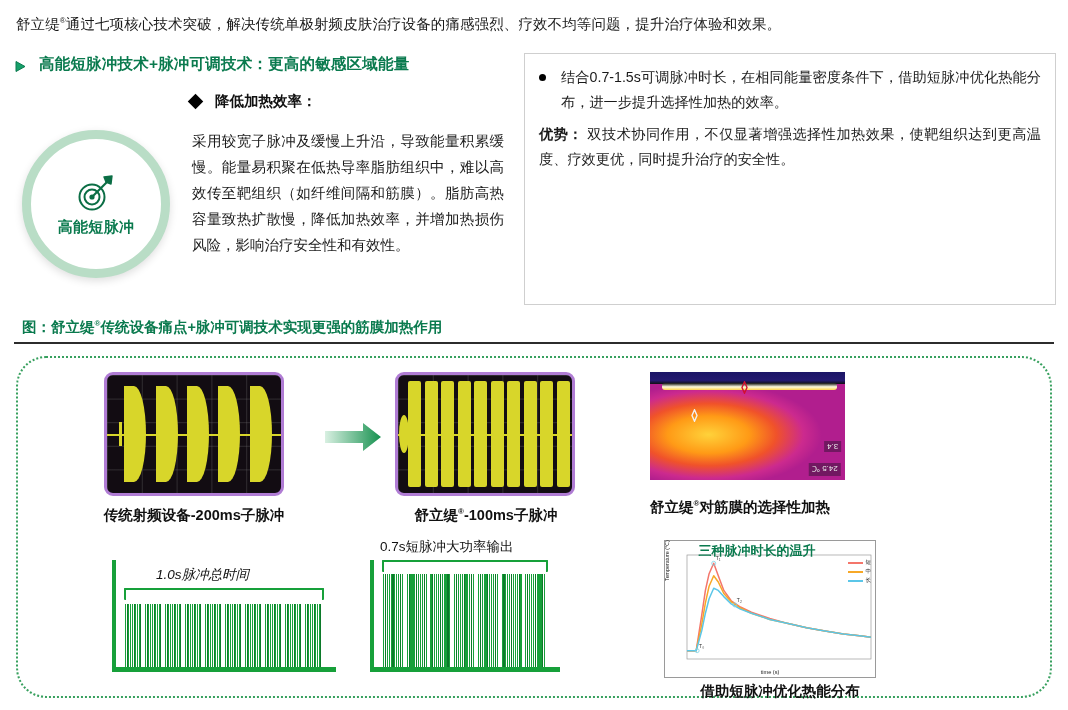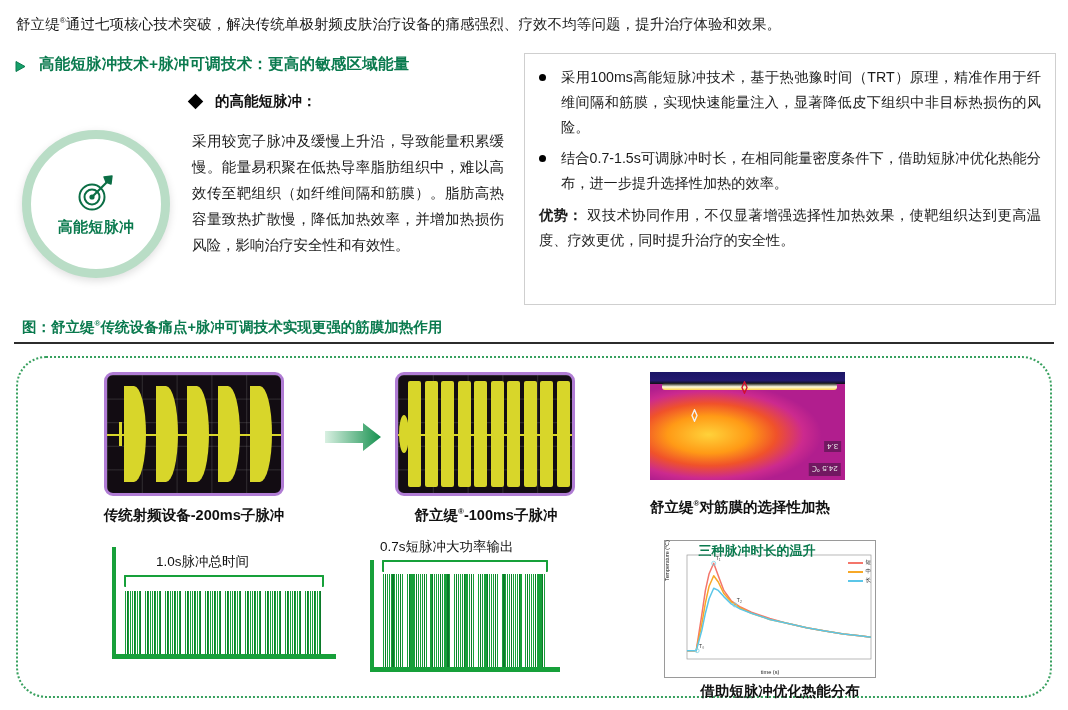--- a/index.html
+++ b/index.html
@@ -222,21 +222,21 @@
           <path d="M2 1.5 L11 6.5 L2 11.5 Z" fill="#17a06a" stroke="#0a7a4e" stroke-width="1"></path>
         </svg>
     </span>
     <span class="sec-head-text">高能短脉冲技术+脉冲可调技术：更高的敏感区域能量</span>
   </div>
 
   <div class="left-col">
 
     <div class="diamond-row">
       <span class="diamond"></span>
-      <span class="diamond-label">的高能短脉冲：</span>
+      <span class="diamond-label">降低加热效率：</span>
     </div>
 
     <div class="badge-circle">
       <span class="badge-icon">
         <svg viewBox="0 0 46 42" width="46" height="42">
           <g fill="none" stroke="#0b6e45" stroke-width="2">
             <circle cx="19" cy="25" r="12.5"></circle>
             <circle cx="19" cy="25" r="7.5"></circle>
             <circle cx="19" cy="25" r="2.6" fill="#0b6e45" stroke="none"></circle>
             <path d="M19 25 L38 6" stroke-width="2.2"></path>
@@ -245,26 +245,20 @@
         </svg>
       </span>
       <span class="badge-label">高能短脉冲</span>
     </div>
 
     <div class="left-para">采用较宽子脉冲及缓慢上升沿，导致能量积累缓慢。能量易积聚在低热导率脂肪组织中，难以高效传至靶组织（如纤维间隔和筋膜）。脂肪高热容量致热扩散慢，降低加热效率，并增加热损伤风险，影响治疗安全性和有效性。</div>
   </div>
 
   <div class="right-panel">
     <div class="rp-list">
-      <div class="rp-li">
-        <span class="rp-dot">
-            <i></i>
-          </span>
-        <span class="rp-li-text">采用100ms高能短脉冲技术，基于热弛豫时间（TRT）原理，精准作用于纤维间隔和筋膜，实现快速能量注入，显著降低皮下组织中非目标热损伤的风险。</span>
-      </div>
       <div class="rp-li">
         <span class="rp-dot">
             <i></i>
           </span>
         <span class="rp-li-text">结合0.7-1.5s可调脉冲时长，在相同能量密度条件下，借助短脉冲优化热能分布，进一步提升选择性加热的效率。</span>
       </div>
     </div>
     <div class="rp-adv">
       <b>优势：</b><span> 双技术协同作用，不仅显著增强选择性加热效果，使靶组织达到更高温度、疗效更优，同时提升治疗的安全性。</span>
     </div>
@@ -317,21 +311,21 @@
           <div class="pulse" style="left: 125.676px; top: 6.49px; width: 12.8645px; height: 105.02px; border-radius: 2px;"></div>
           <div class="pulse" style="left: 142.169px; top: 6.49px; width: 12.8645px; height: 105.02px; border-radius: 2px;"></div>
           <div class="pulse" style="left: 158.662px; top: 6.49px; width: 12.8645px; height: 105.02px; border-radius: 2px;"></div>
         </div>
       <div class="midline"></div>
     </div>
     <div class="scope-cap" style="left:352px; top:148px; width:232px;">
       <span>舒立缇</span><sup>®</sup><span>-100ms子脉冲</span>
     </div>
 
-    <div class="train" style="left:88px; top:183px; width:240px; height:128px;">
+    <div class="train" style="left:88px; top:196px; width:240px; height:128px;font-style:italic;">
       <div class="axis-y" style="left:6px; top:6px; height:112px;"></div>
       <div class="axis-x" style="left:6px; top:113px; width:224px;"></div>
       <div class="bracket" style="left:18px; top:34px; width:200px; height:12px;"></div>
       <div class="train-label" style="left:50px; top:12px;">1.0s脉冲总时间</div>
       <div class="bars" id="bars-left" style="left:18px; top:50px; width:200px; height:63px;">
           <div class="bar" style="left: 1px; top: 0px; width: 1.1px; height: 63px; background: rgb(23, 160, 58);"></div>
           <div class="bar" style="left: 2.7px; top: 0px; width: 1.1px; height: 63px; background: rgb(12, 122, 42);"></div>
           <div class="bar" style="left: 4.4px; top: 0px; width: 1.1px; height: 63px; background: rgb(23, 160, 58);"></div>
           <div class="bar" style="left: 6.1px; top: 0px; width: 1.1px; height: 63px; background: rgb(23, 160, 58);"></div>
           <div class="bar" style="left: 7.8px; top: 0px; width: 1.1px; height: 63px; background: rgb(23, 160, 58);"></div>

